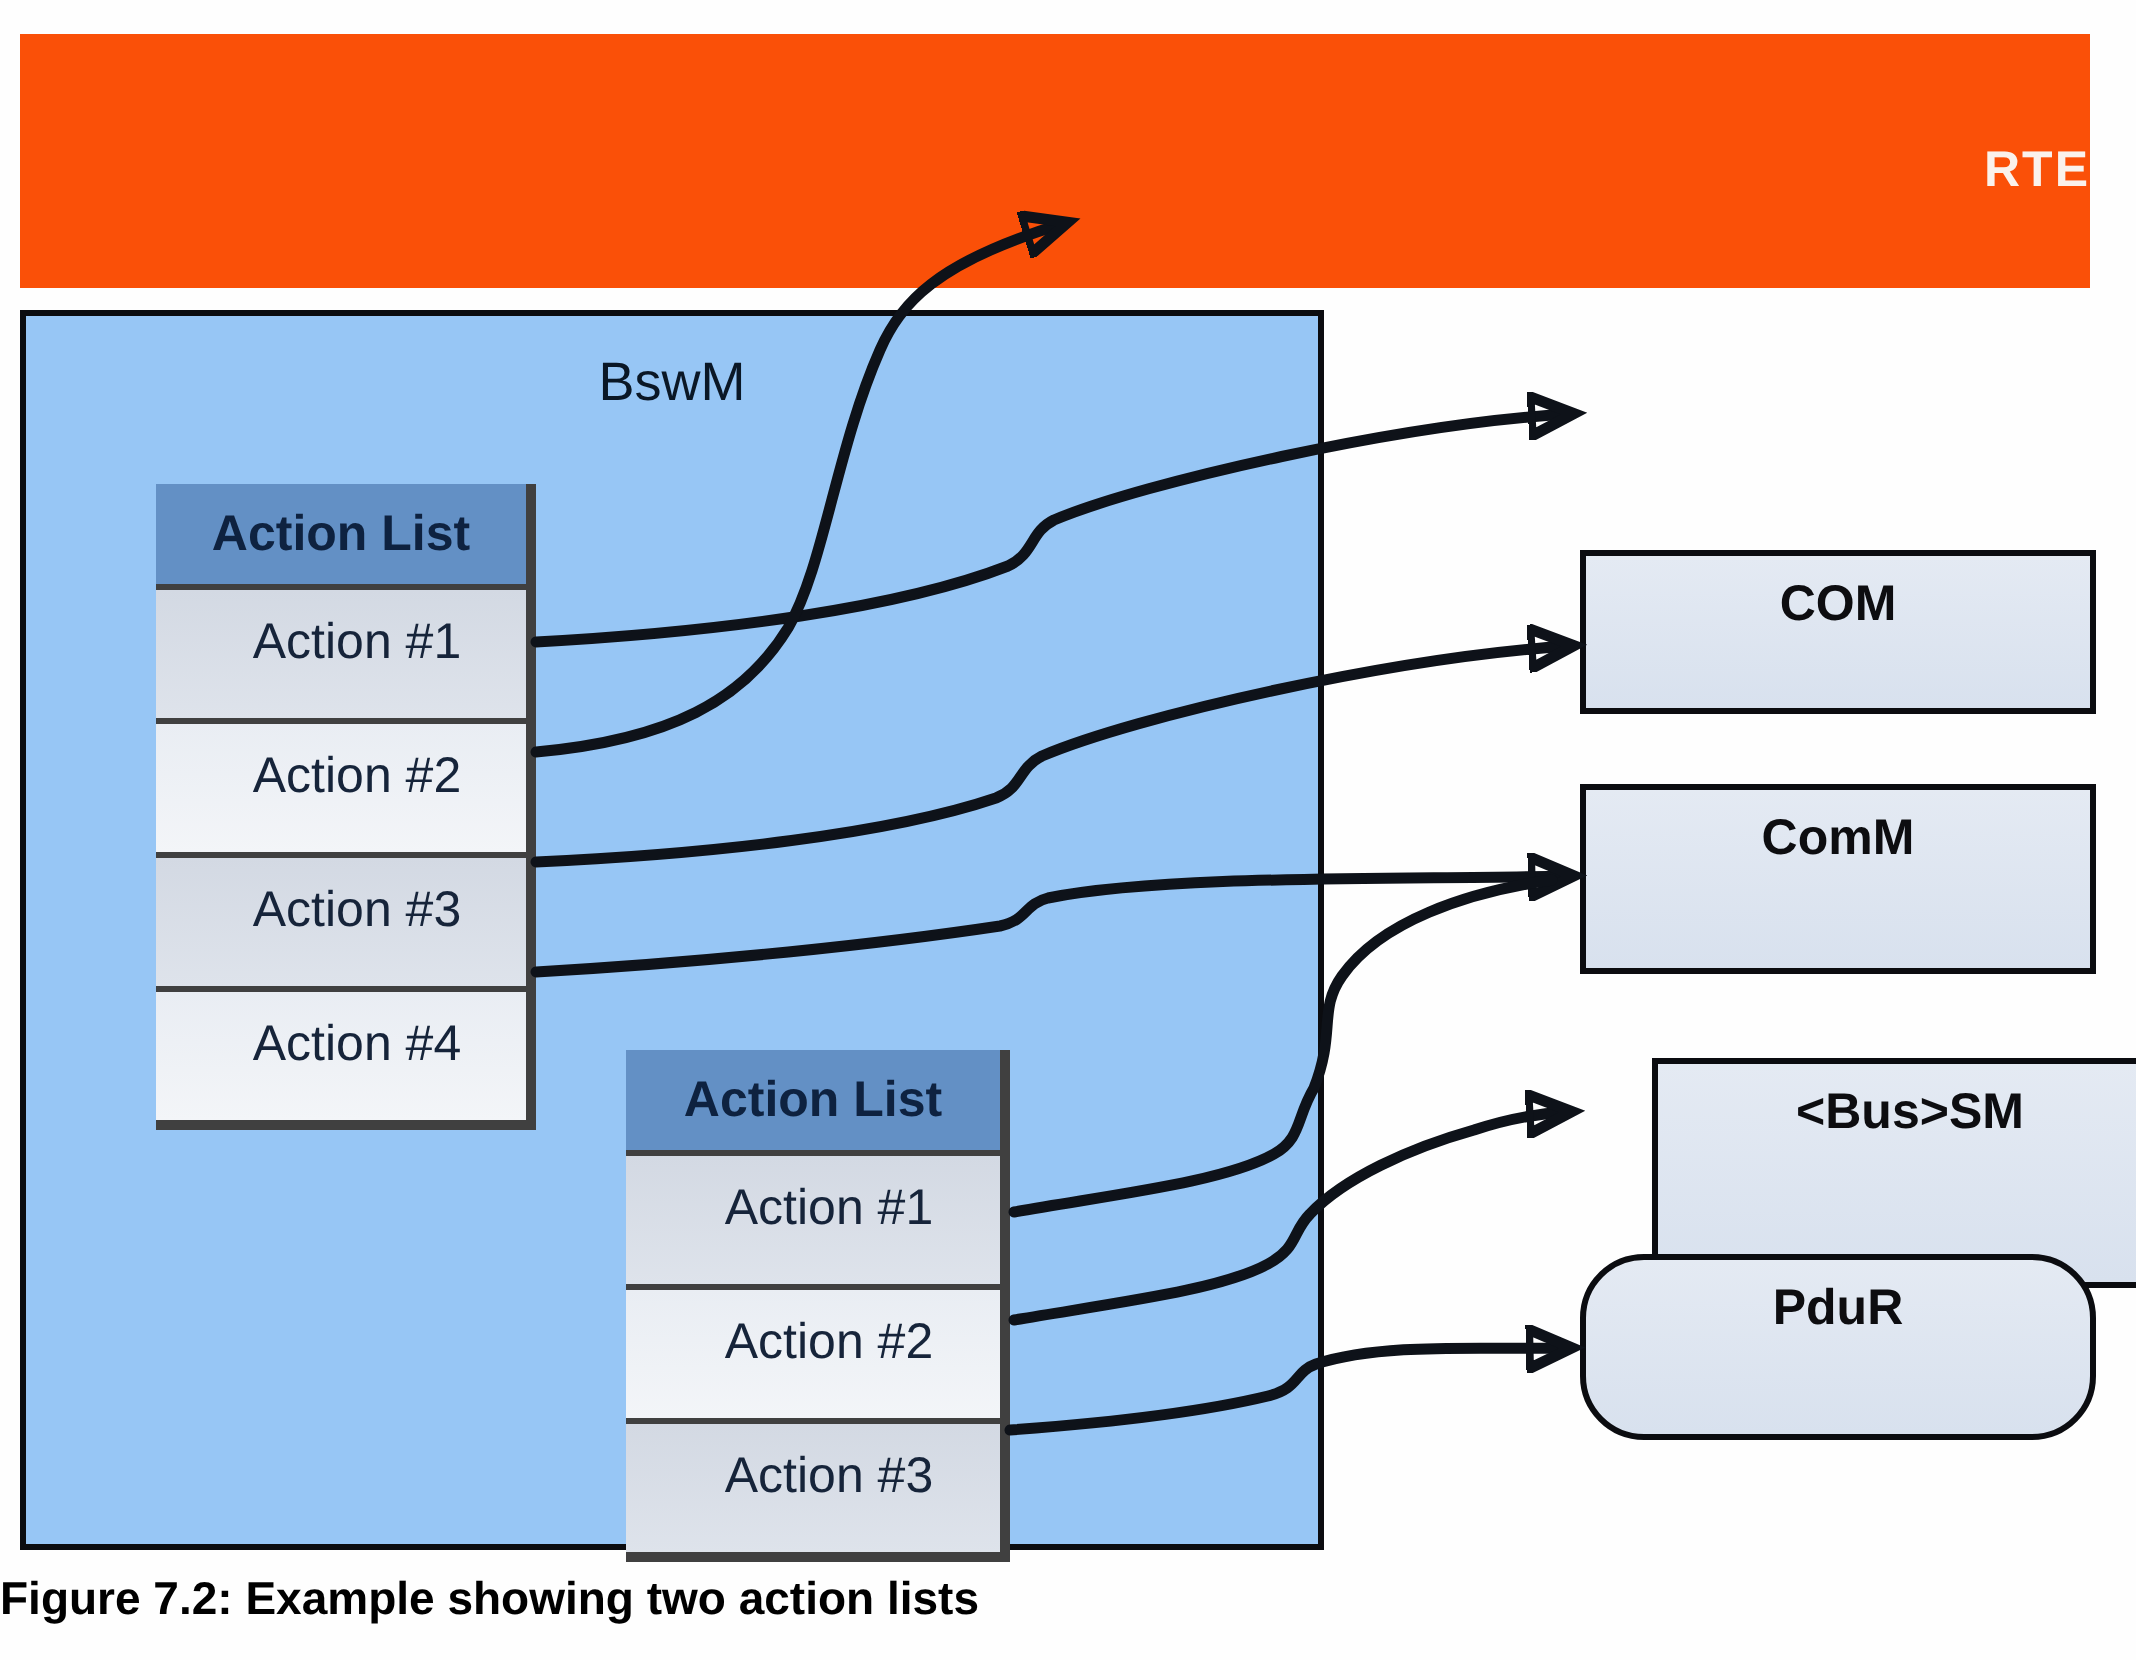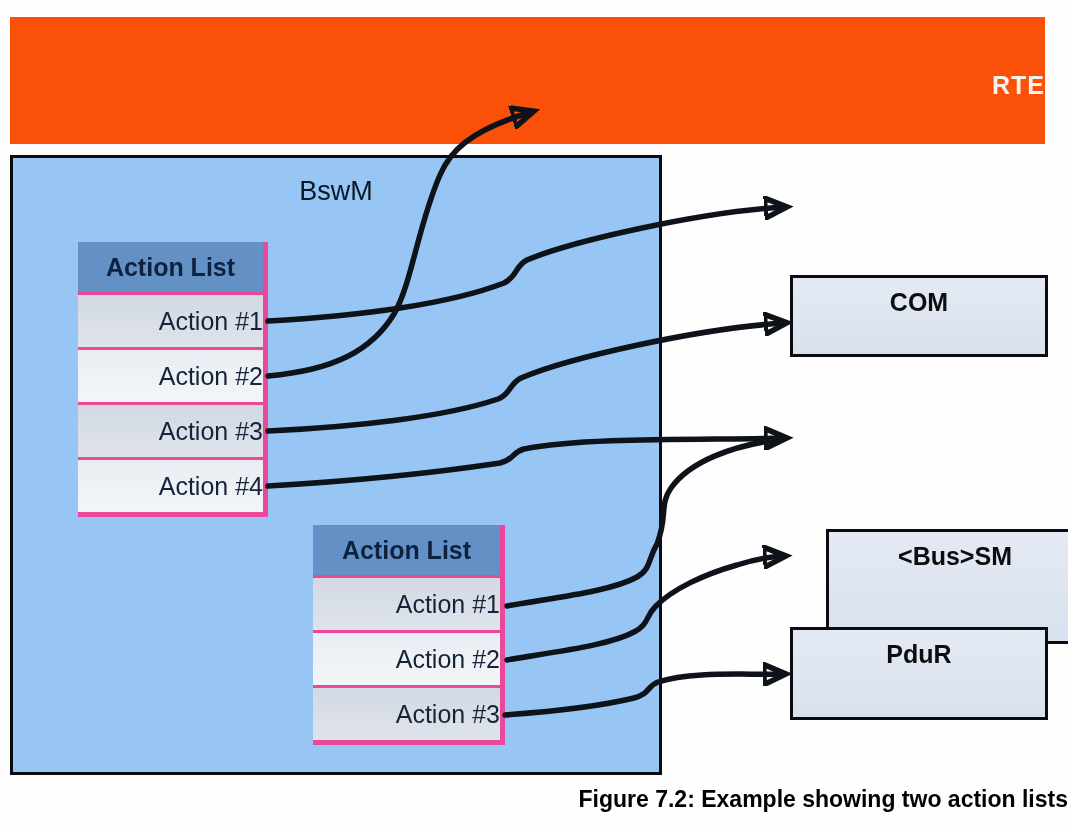--- a/index.html
+++ b/index.html
@@ -19,29 +19,29 @@
   .bswm-box{
     position:absolute;left:10px;top:155px;width:652px;height:620px;
     background:#97c6f5;border:3px solid #0b0c10;box-sizing:border-box;
     text-align:center;
   }
   .bswm-label{
     display:inline-block;margin-top:18px;color:#0a1726;font-size:27px;font-weight:normal;
   }
   
   .action-table{
-    position:absolute;background:#ec4899;padding:0 5px 5px 0;box-sizing:border-box;
+    position:absolute;background:#404040;padding:0 5px 5px 0;box-sizing:border-box;
   }
   .action-table .hdr{
     height:50px;line-height:50px;background:#6390c5;
     color:#0e2240;font-size:25px;font-weight:bold;text-align:center;
   }
   .action-table .row{
-    height:52px;line-height:52px;margin-top:3px;padding-left:16px;
-    color:#16243a;font-size:25px;text-align:right;
+    height:64px;line-height:52px;margin-top:3px;padding-left:16px;
+    color:#16243a;font-size:25px;text-align:center;
   }
   .action-table .row.odd{background:linear-gradient(180deg,#d3d9e3,#dee3eb);}
   .action-table .row.even{background:linear-gradient(180deg,#e9edf3,#f3f5f8);}
   .table-1{left:78px;top:242px;width:190px;}
   .table-2{left:313px;top:525px;width:192px;}
   
   .module-box{
     position:absolute;left:790px;width:258px;
     background:linear-gradient(180deg,#e4eaf3,#d8e1ee);
     border:3px solid #0b0c10;box-sizing:border-box;
@@ -50,21 +50,21 @@
   .module-box .module-label{
     display:inline-block;margin-top:10px;color:#0d0d10;font-size:25px;font-weight:bold;
   }
   
   .connector-layer{
     position:absolute;left:0;top:0;width:1068px;height:830px;pointer-events:none;
   }
   .connector-layer path{fill:none;stroke:#0e1219;stroke-width:5.5px;stroke-linecap:round;}
   
   .figure-caption{
-    position:absolute;left:0;top:786px;width:1068px;text-align:right;
+    position:absolute;left:0;top:786px;width:1068px;text-align:left;
     color:#000;font-size:23px;font-weight:bold;
   }
 </style>
 </head>
 <body>
 
 <div class="stage">
 
   <div class="rte-banner">
     <span class="rte-label">RTE</span>
@@ -85,24 +85,27 @@
   <div class="action-table table-2">
     <div class="hdr">Action List</div>
     <div class="row odd">Action #1</div>
     <div class="row even">Action #2</div>
     <div class="row odd">Action #3</div>
   </div>
 
   <div class="module-box" style="top:275px;height:82px;text-decoration:underline;">
     <span class="module-label">COM</span>
   </div>
+  <div class="module-box" style="top:392px;height:95px;">
+    <span class="module-label">ComM</span>
+  </div>
   <div class="module-box" style="top:529px;height:115px;margin-left:36px;">
     <span class="module-label">&lt;Bus&gt;SM</span>
   </div>
-  <div class="module-box" style="top:627px;height:93px;">
+  <div class="module-box" style="top:627px;height:93px;border-radius:32px;">
     <span class="module-label">PduR</span>
   </div>
 
   <svg class="connector-layer" viewBox="0 0 1068 830" xmlns="http://www.w3.org/2000/svg">
     <defs>
       <marker id="arrow" markerUnits="userSpaceOnUse" markerWidth="30" markerHeight="24" refX="20" refY="12" orient="auto">
         <path d="M1,2 L23,12 L1,22 Z" fill="#0e1219" stroke="none"></path>
       </marker>
     </defs>
     <path marker-end="url(#arrow)" d="M 268,321 C 360,316 450,304 504,283 C 517,277 515,266 527,260 C 572,241 700,212 784,207"></path>

